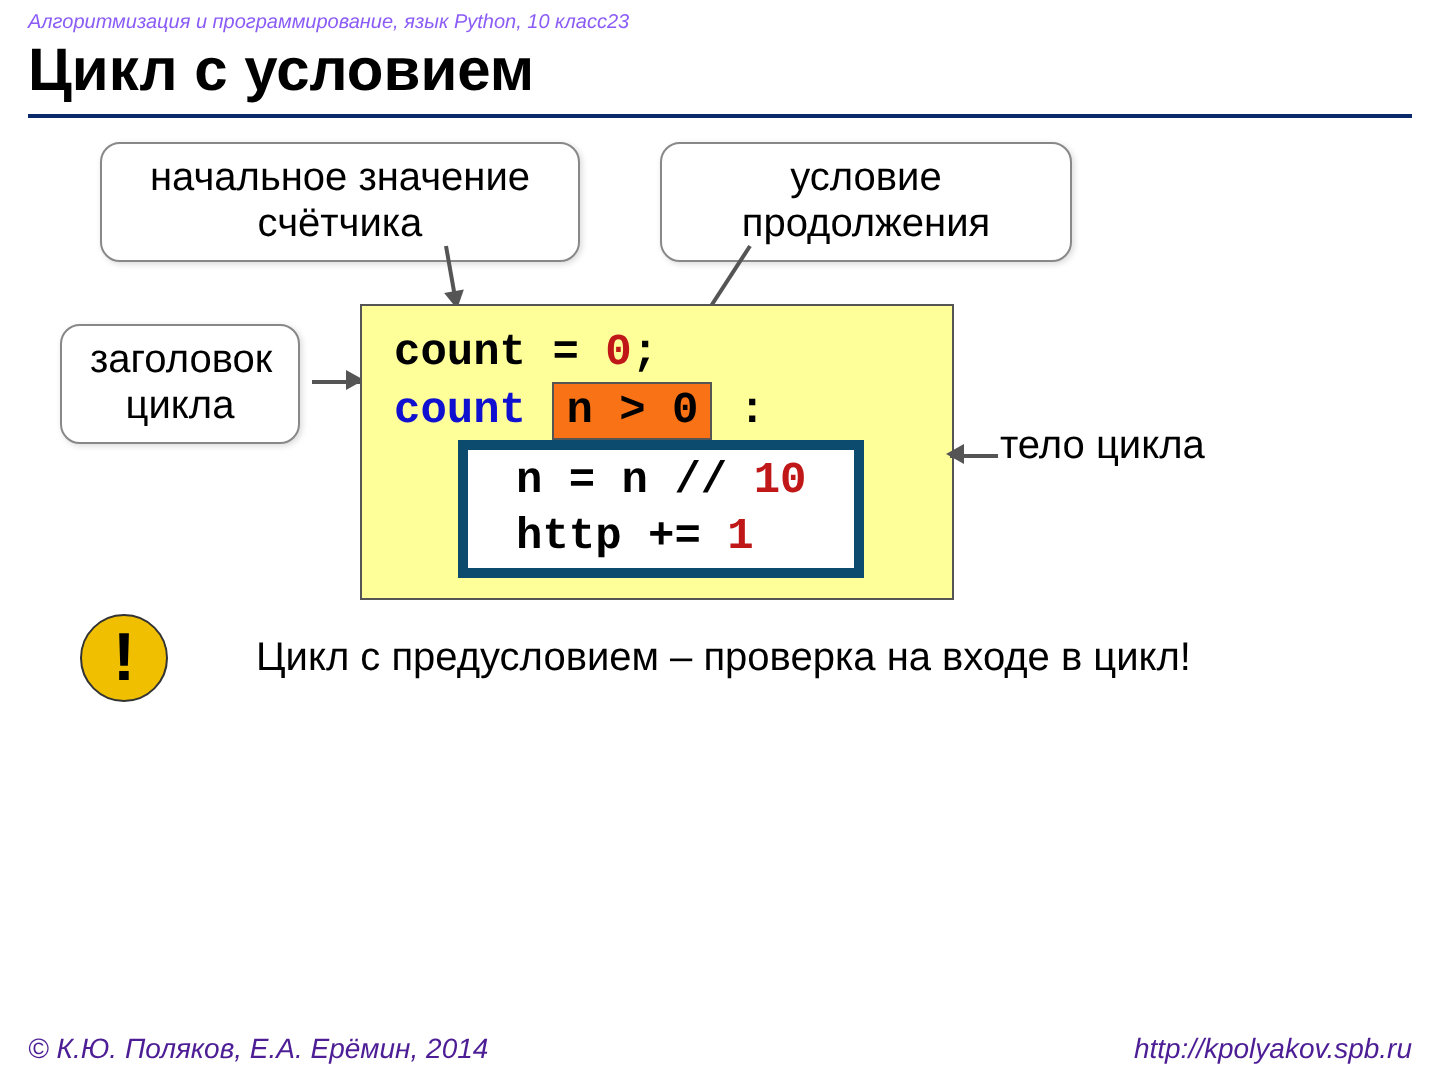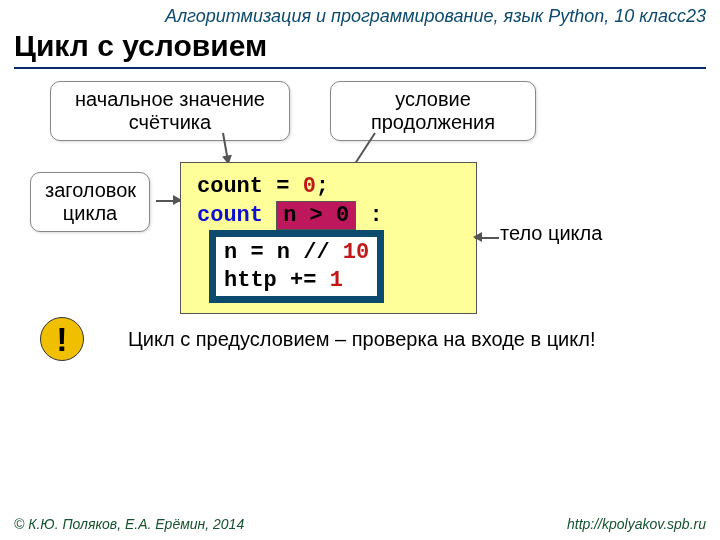--- a/index.html
+++ b/index.html
@@ -4,25 +4,25 @@
 <style>
   * { margin: 0; padding: 0; box-sizing: border-box; }
   body {
     width: 720px; height: 540px;
     font-family: Arial, Helvetica, sans-serif;
     background: #fff;
     position: relative;
     overflow: hidden;
   }
   .header {
-    display: flex; justify-content: flex-end;
+    display: flex; justify-content: flex-start;
     padding: 6px 14px 0 14px;
     font-style: italic;
-    font-size: 18px;
-    color: #0c4a6e;
+    font-size: 10px;
+    color: #8b5cf6;
   }
   .title {
     font-size: 30px; font-weight: bold;
     padding: 2px 16px 4px 14px;
   }
   .hr {
     height: 2px; background: #0a2a6a;
     margin: 0 14px 18px 14px;
   }
   .content { position: relative; height: 340px; }
@@ -47,30 +47,30 @@
     font-family: "Courier New", monospace;
     font-size: 22px;
     font-weight: bold;
     line-height: 1.25;
   }
   .kw { color: #1010d0; }
   .num { color: #c01818; }
   .box-inline {
     display: inline-block;
     border: 1px solid #555;
-    background: #be185d;
+    background: #f97316;
     padding: 0 6px;
     font-weight: bold;
   }
   .bodybox {
     display: inline-block;
-    border: 7px solid #0c4a6e;
+    border: 5px solid #0c4a6e;
     background: #fff;
-    padding: 2px 8px;
-    margin-left: 12px;
+    padding: 2px 24px;
+    margin-left: 32px;
     line-height: 1.25;
   }
   .arrow {
     position: absolute;
     text-align: center;
     height: 28px;
   }
   .arrow .stem {
     position: absolute; left: 50%; top: 0;
     width: 2px; height: 100%;
@@ -99,21 +99,21 @@
     font-size: 34px;
     font-weight: bold;
     display: flex; align-items: center; justify-content: center;
     line-height: 1;
   }
   .note-text { font-size: 20px; margin-left: 32px; }
   .footer {
     position: absolute; left: 0; bottom: 8px; width: 100%;
     display: flex; justify-content: space-between;
     padding: 0 14px;
-    font-style: italic; font-size: 14px; color: #14532d; gap: 24px;
+    font-style: italic; font-size: 14px; color: #4c1d95; gap: 24px;
   }
   .label-right {
     position: absolute;
     font-size: 20px;
   }
 </style>
 </head>
 <body>
 
 <div class="header">

